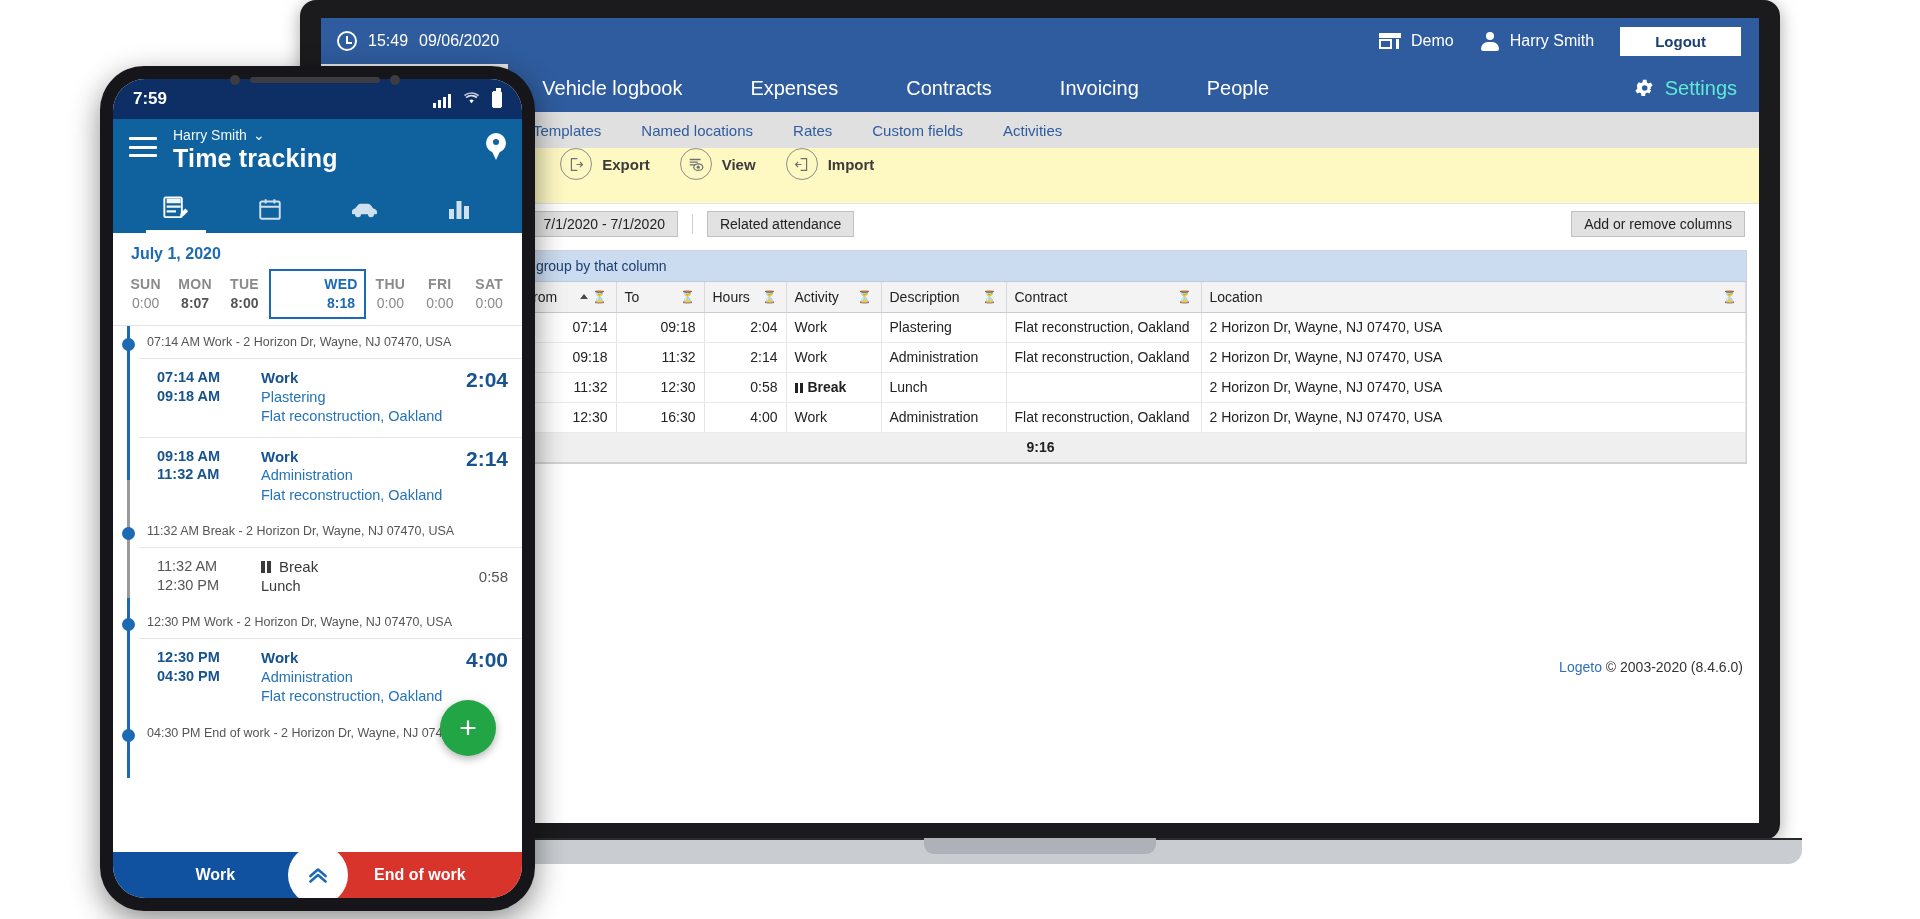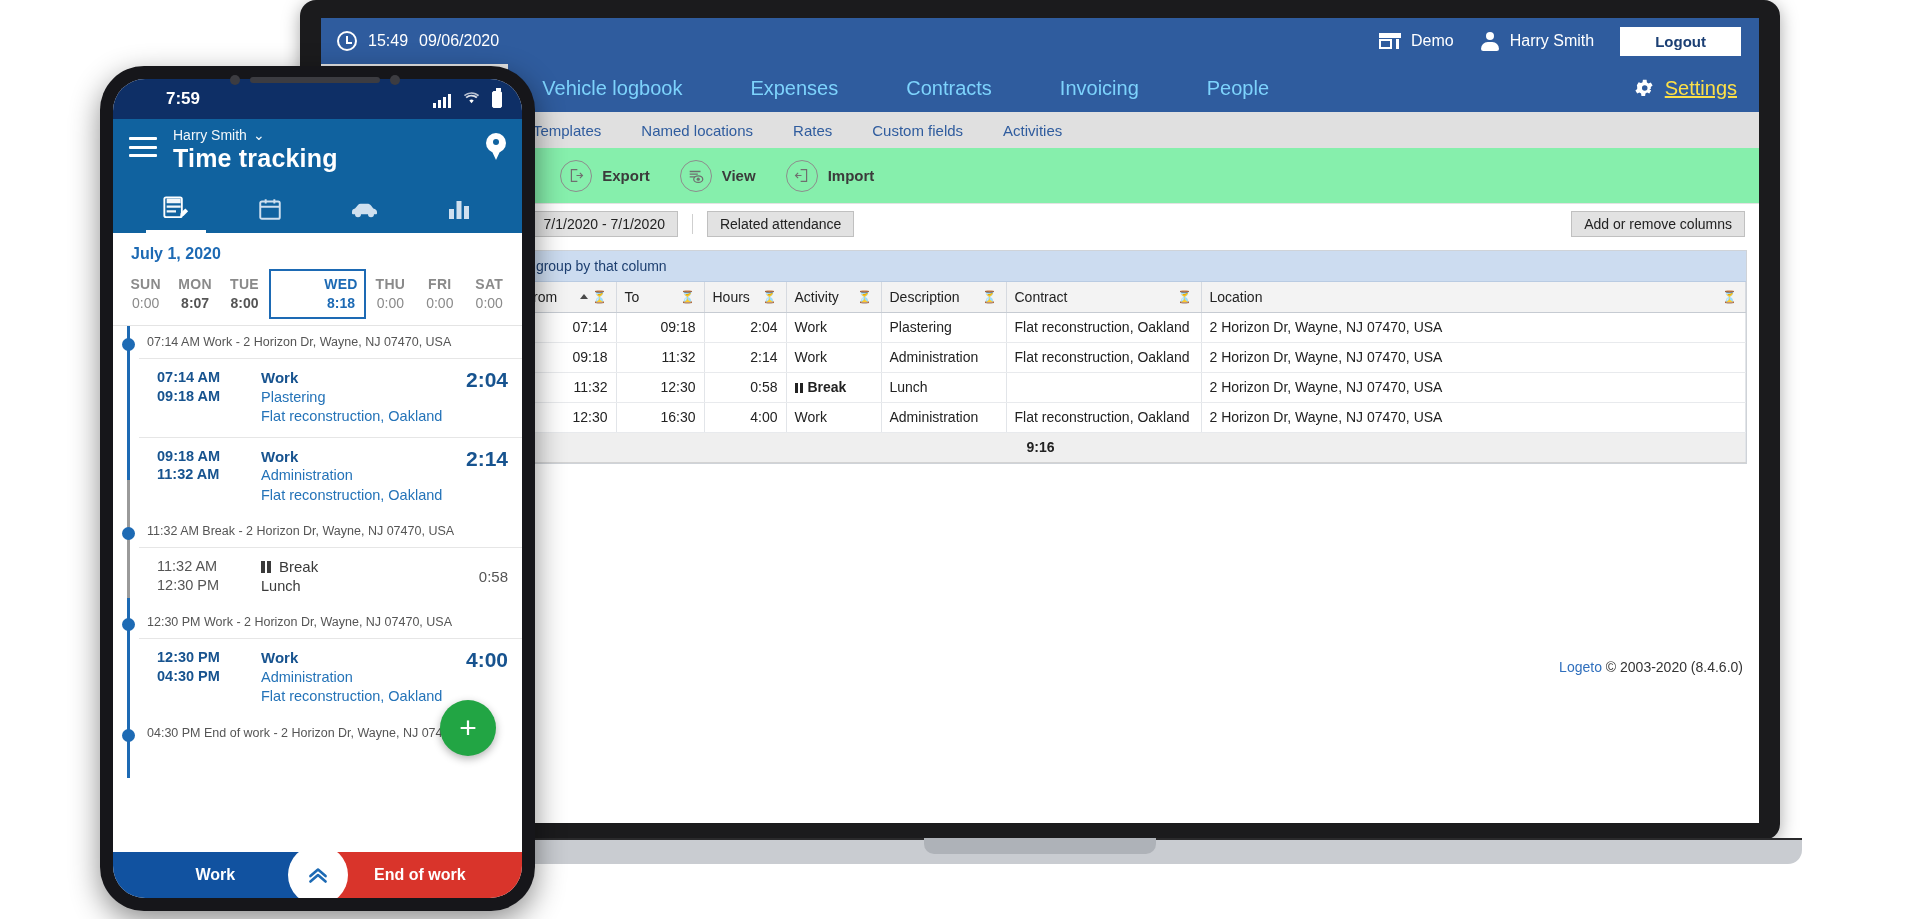--- a/index.html
+++ b/index.html
@@ -54,31 +54,31 @@
   .user-ico .head { position:absolute; left:6px; top:1px; width:8px; height:8px; background:#fff; border-radius:50%; }
   .user-ico .body { position:absolute; left:1px; top:11px; width:18px; height:9px; background:#fff; border-radius:9px 9px 3px 3px; }
   .logout-btn {
     background:#fff; color:#1b3f74; font-weight:bold; font-size:15px;
     padding:6px 35px; border:none; cursor:pointer;
   }
 
   .app-nav { height:48px; background:#2f5c9e; display:flex; align-items:stretch; position:relative; }
   .nav-tab {
     display:flex; align-items:center; padding:0 34px;
-    color:#7dd3fc; font-size:20px; cursor:pointer; white-space:nowrap;
+    color:#ffffff; font-size:20px; cursor:pointer; white-space:nowrap;
   }
   .nav-tab.active { background:#e6e6e6; color:#333; }
-  .nav-settings { margin-left:auto; display:flex; align-items:center; gap:10px; padding:0 22px 0 10px; color:#fde047; font-size:20px; cursor:pointer;text-decoration:underline; }
+  .nav-settings { margin-left:auto; display:flex; align-items:center; gap:10px; padding:0 22px 0 10px; color:#5eead4; font-size:20px; cursor:pointer; }
   .gear { width:22px; height:22px; position:relative; }
   .gear svg { display:block; }
 
   .app-subnav { height:36px; background:#e0e0e0; display:flex; align-items:center; padding-left:6px; }
   .subnav-item { color:#2f5c9e; font-size:15px; padding:0 20px; cursor:pointer; white-space:nowrap; }
 
-  .app-toolbar { height:56px; background:#86efac; display:flex; align-items:center; padding-left:16px; gap:30px; border-bottom:1px solid #e3e3e3; }
+  .app-toolbar { height:56px; background:#fef9c3; display:flex; align-items:flex-start; padding-left:16px; gap:30px; border-bottom:1px solid #e3e3e3; }
   .tool-btn { display:flex; align-items:center; gap:10px; cursor:pointer; }
   .tool-circle { width:32px; height:32px; border:1.5px solid #8d8d8d; border-radius:50%; display:flex; align-items:center; justify-content:center; }
   .tool-circle svg { display:block; }
   .tool-label { font-size:15px; font-weight:bold; color:#3b3b3b; }
 
   .app-filters { height:40px; background:#fff; display:flex; align-items:center; gap:14px; padding-left:16px; }
   .mini-select {
     width:118px; height:24px; border:1px solid #bdbdbd; background:#fff;
     display:flex; align-items:center; justify-content:flex-end; padding-right:7px;
   }
@@ -127,21 +127,21 @@
     display:flex; flex-direction:column;
   }
   .phone-earpiece {
     position:absolute; left:50%; top:7px; transform:translateX(-50%);
     width:176px; height:14px; z-index:6; display:flex; align-items:center; gap:10px;
   }
   .phone-earpiece .bar { width:130px; height:6px; background:#3c3c41; border-radius:3px; }
   .phone-earpiece .dot { width:10px; height:10px; background:#3c3c41; border-radius:50%; }
 
   .status-bar { height:40px; background:#0e2f66; display:flex; align-items:center; padding:0 20px; color:#fff; }
-  .status-time { font-size:17px; font-weight:bold;margin-left:33px; }
+  .status-time { font-size:17px; font-weight:bold; }
   .status-icons { margin-left:auto; display:flex; align-items:flex-end; gap:12px; }
   .sig { display:flex; align-items:flex-end; gap:2px; height:14px; }
   .sig i { width:3px; background:#fff; }
   .sig i:nth-child(1){height:5px;} .sig i:nth-child(2){height:8px;}
   .sig i:nth-child(3){height:11px;} .sig i:nth-child(4){height:14px;}
   .batt { width:10px; height:17px; border:1.6px solid #fff; border-radius:2px; position:relative; background:#fff; }
   .batt:before { content:""; position:absolute; left:2.5px; top:-4px; width:5px; height:2.5px; background:#fff; }
 
   .app-header { background:#10629f; padding:8px 16px 0 16px; color:#fff; position:relative; }
   .hdr-row { display:flex; align-items:flex-start; gap:16px; }

